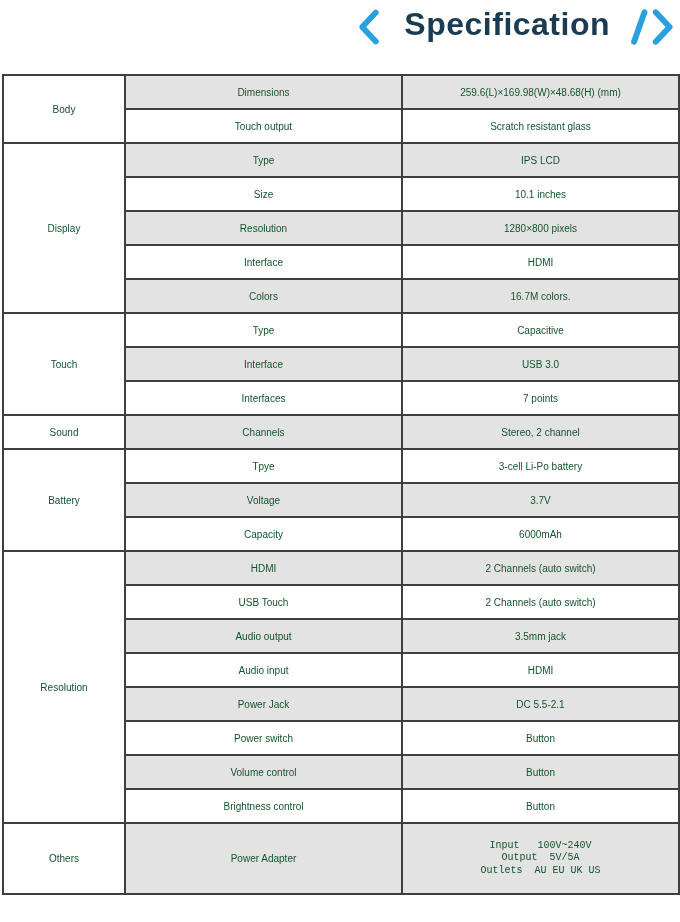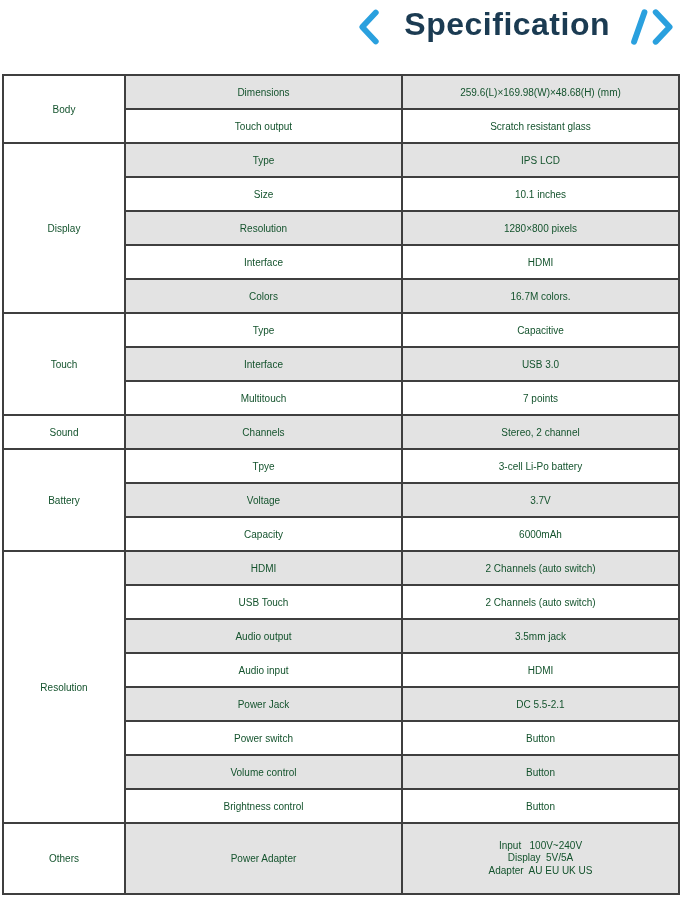--- a/index.html
+++ b/index.html
@@ -59,20 +59,21 @@
     padding: 0 4px;
     box-sizing: border-box;
   }
   .spec-table tr { height: 34px; }
   .spec-table tr.tall { height: 71px; }
   .spec-table td.shade { background: #e3e3e3; }
   .spec-table td.cat { background: #ffffff; margin-left: 18px; }
   .vline {
     white-space: pre;
     line-height: 1.25;
+    font-family: Liberation Mono, monospace;
   }
 </style>
 </head>
 <body>
 
 <div class="header">
   <div class="header-inner">
     <span class="icon">
       <svg width="34" height="42" viewBox="0 0 20 24" fill="none">
         <polyline points="14,3.5 6,12 14,20.5" stroke="#2aa0de" stroke-width="3.4" stroke-linecap="round" stroke-linejoin="round"></polyline>
@@ -128,21 +129,21 @@
       <tr>
         <td rowspan="3" class="cat">Touch</td>
         <td class="lbl">Type</td>
         <td class="val">Capacitive</td>
       </tr>
       <tr>
         <td class="lbl shade">Interface</td>
         <td class="val shade">USB 3.0</td>
       </tr>
       <tr>
-        <td class="lbl">Multitouch</td>
+        <td class="lbl">Interfaces</td>
         <td class="val">7 points</td>
       </tr>
       <tr>
         <td rowspan="1" class="cat">Sound</td>
         <td class="lbl shade">Channels</td>
         <td class="val shade">Stereo, 2 channel</td>
       </tr>
       <tr>
         <td rowspan="3" class="cat">Battery</td>
         <td class="lbl">Tpye</td>
@@ -187,18 +188,18 @@
       </tr>
       <tr>
         <td class="lbl">Brightness control</td>
         <td class="val">Button</td>
       </tr>
       <tr class="tall">
         <td rowspan="1" class="cat">Others</td>
         <td class="lbl shade">Power Adapter</td>
         <td class="val shade">
           <div class="vline">Input   100V~240V</div>
-          <div class="vline">Display  5V/5A</div>
-          <div class="vline">Adapter  AU EU UK US</div>
+          <div class="vline">Output  5V/5A</div>
+          <div class="vline">Outlets  AU EU UK US</div>
         </td>
       </tr>
     </tbody>
 </table>
 
 </body></html>

